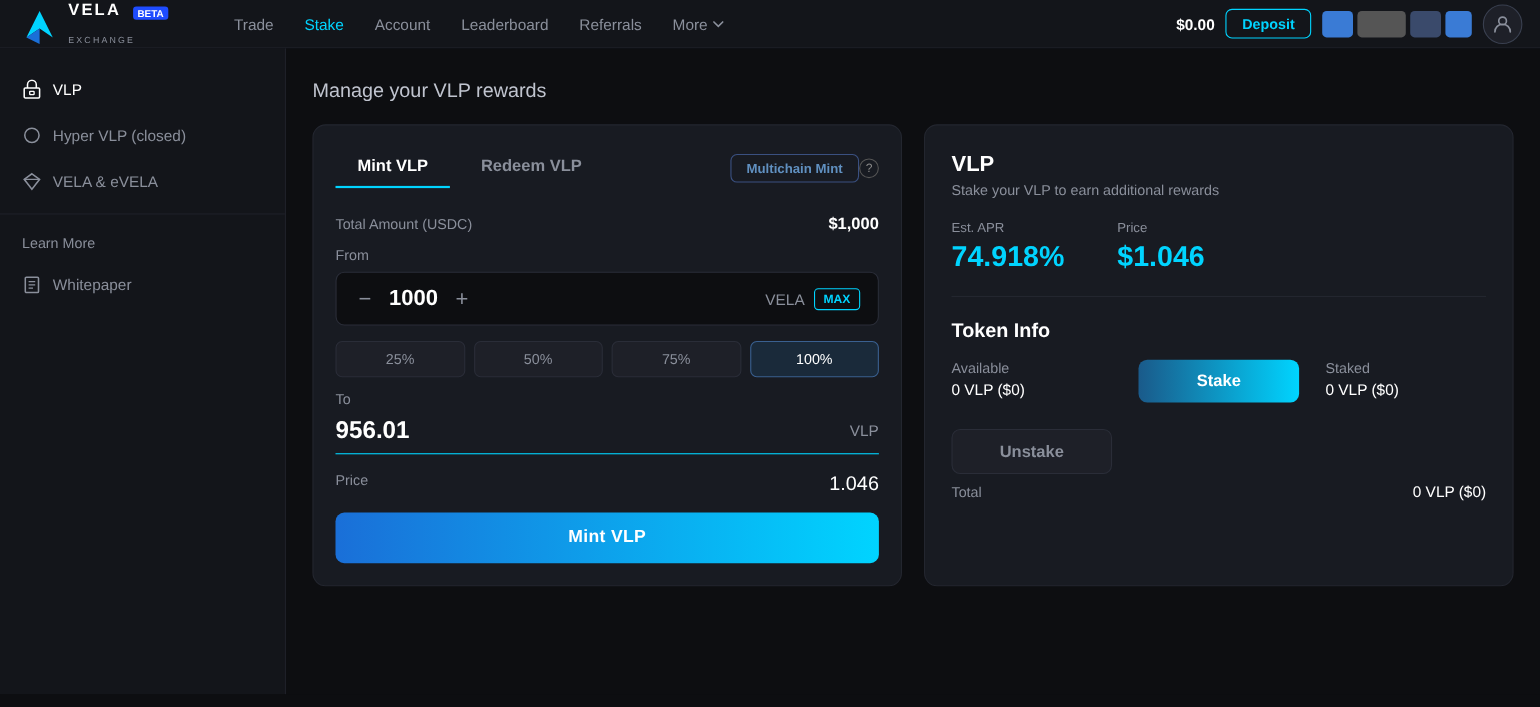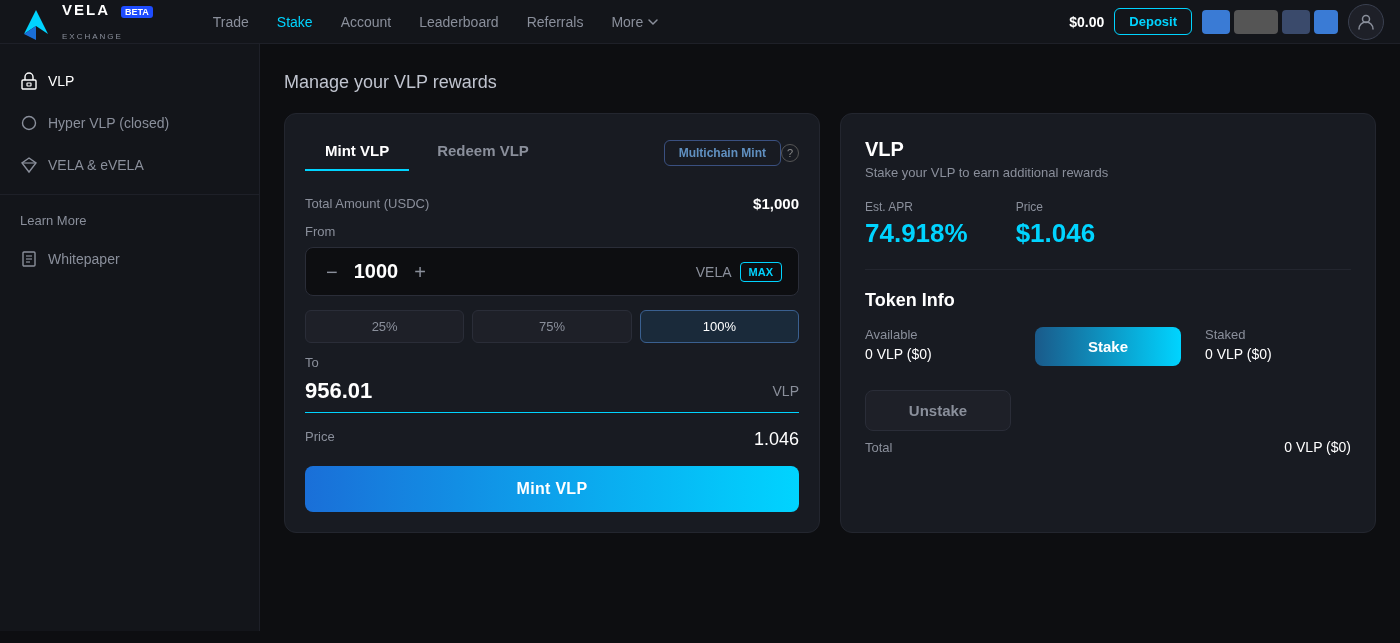--- a/index.html
+++ b/index.html
@@ -565,20 +565,21 @@
             </div>
             <div class="usdc-max">
               <span class="usdc-label">VELA</span>
               <button class="max-btn">MAX</button>
             </div>
           </div>
         </div>
 
         <div class="percent-buttons">
           <button class="pct-btn">25%</button>
+          <button class="pct-btn">50%</button>
           <button class="pct-btn">75%</button>
           <button class="pct-btn active">100%</button>
         </div>
 
         <div class="to-section">
           <div class="to-label">To</div>
           <div class="to-amount-row">
             <span class="to-amount">956.01</span>
             <span class="to-unit">VLP</span>
           </div>

